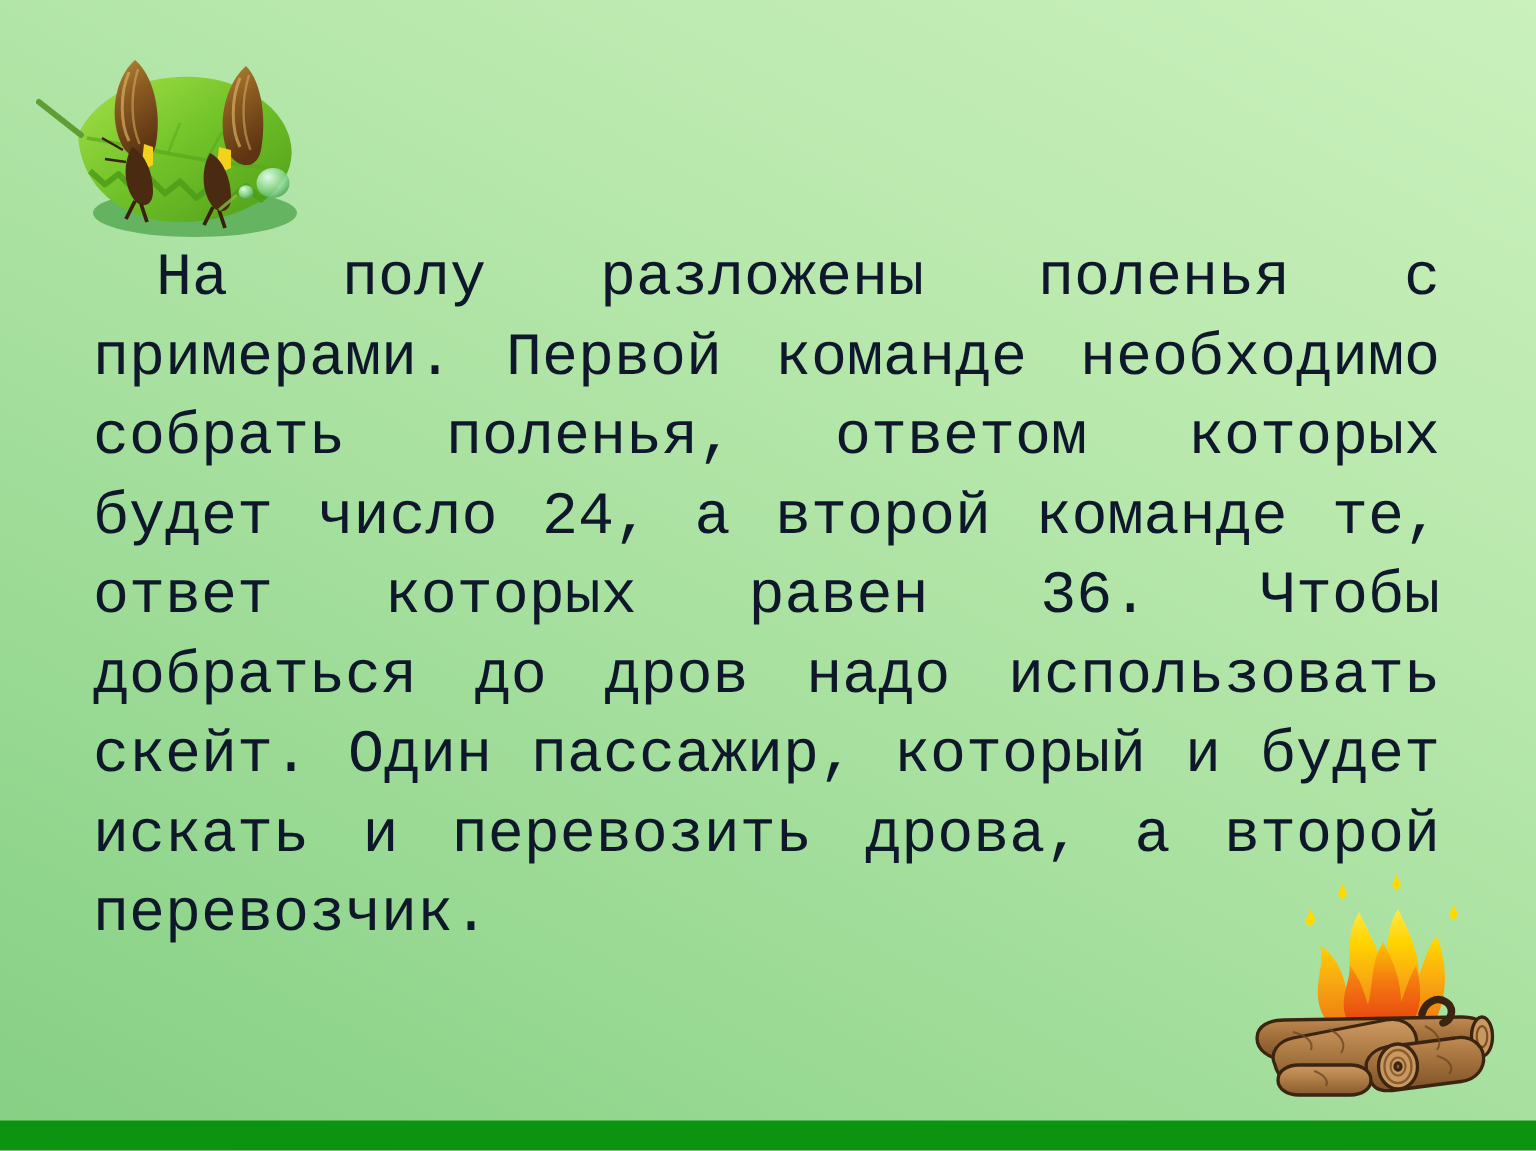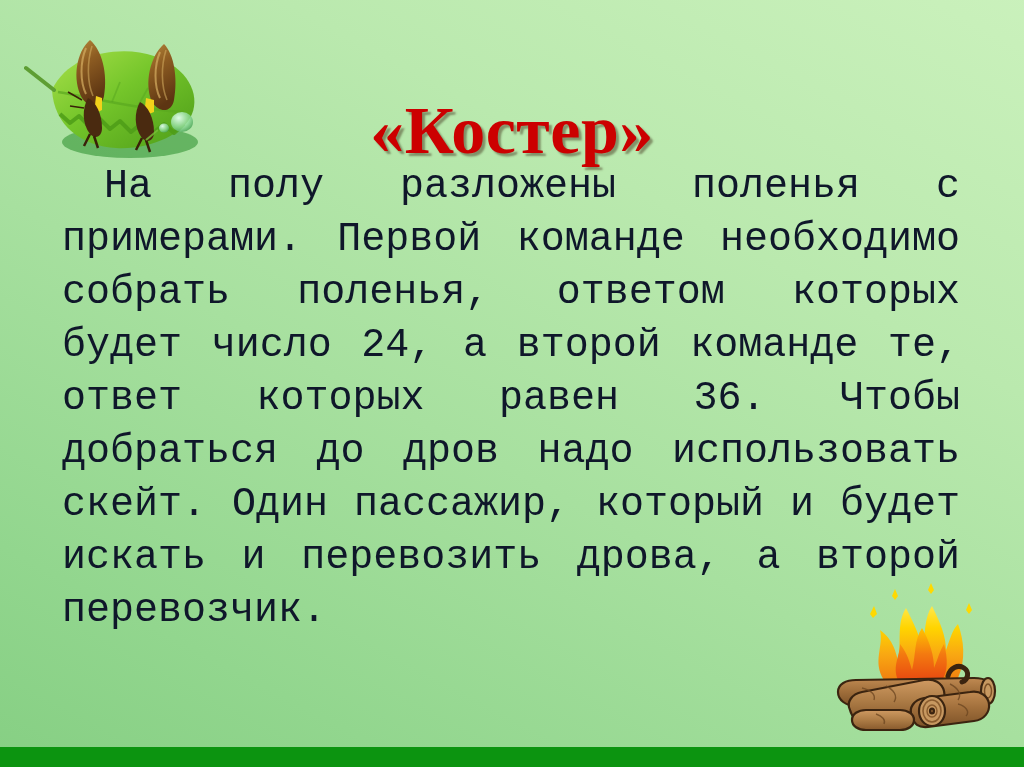--- a/index.html
+++ b/index.html
@@ -158,21 +158,20 @@
         <path d="M116 84 C110 94, 110 110, 118 120 C124 126, 130 122, 130 114 C130 100, 124 88, 116 84 Z" fill="#4a2a10"></path>
         <path d="M118 120 L112 132 M122 122 L126 134" stroke="#3a2008" stroke-width="2.5" fill="none"></path>
       </g>
 
       <ellipse cx="158" cy="104" rx="11" ry="10" fill="url(#dropGrad)"></ellipse>
       <ellipse cx="140" cy="110" rx="5" ry="4.5" fill="url(#dropGrad)"></ellipse>
       <path d="M134 112 L122 122" stroke="#7ac23a" stroke-width="2" fill="none" opacity="0.8"></path>
     </svg>
   </div>
 
-  <h1 id="title">«Костер»</h1>
 
   <div id="body-text">На полу разложены поленья с примерами. Первой команде необходимо собрать поленья, ответом которых будет число 24, а второй команде те, ответ которых равен 36. Чтобы добраться до дров надо использовать скейт. Один пассажир, который и будет искать и перевозить дрова, а второй перевозчик.</div>
 
   <div id="campfire-art">
     <svg viewBox="0 0 180 160" width="180" height="160">
       <defs>
         <linearGradient id="flameOuter" x1="0" y1="1" x2="0" y2="0">
           <stop offset="0%" stop-color="#f08010"></stop>
           <stop offset="35%" stop-color="#f9a812"></stop>
           <stop offset="70%" stop-color="#ffd400"></stop>

